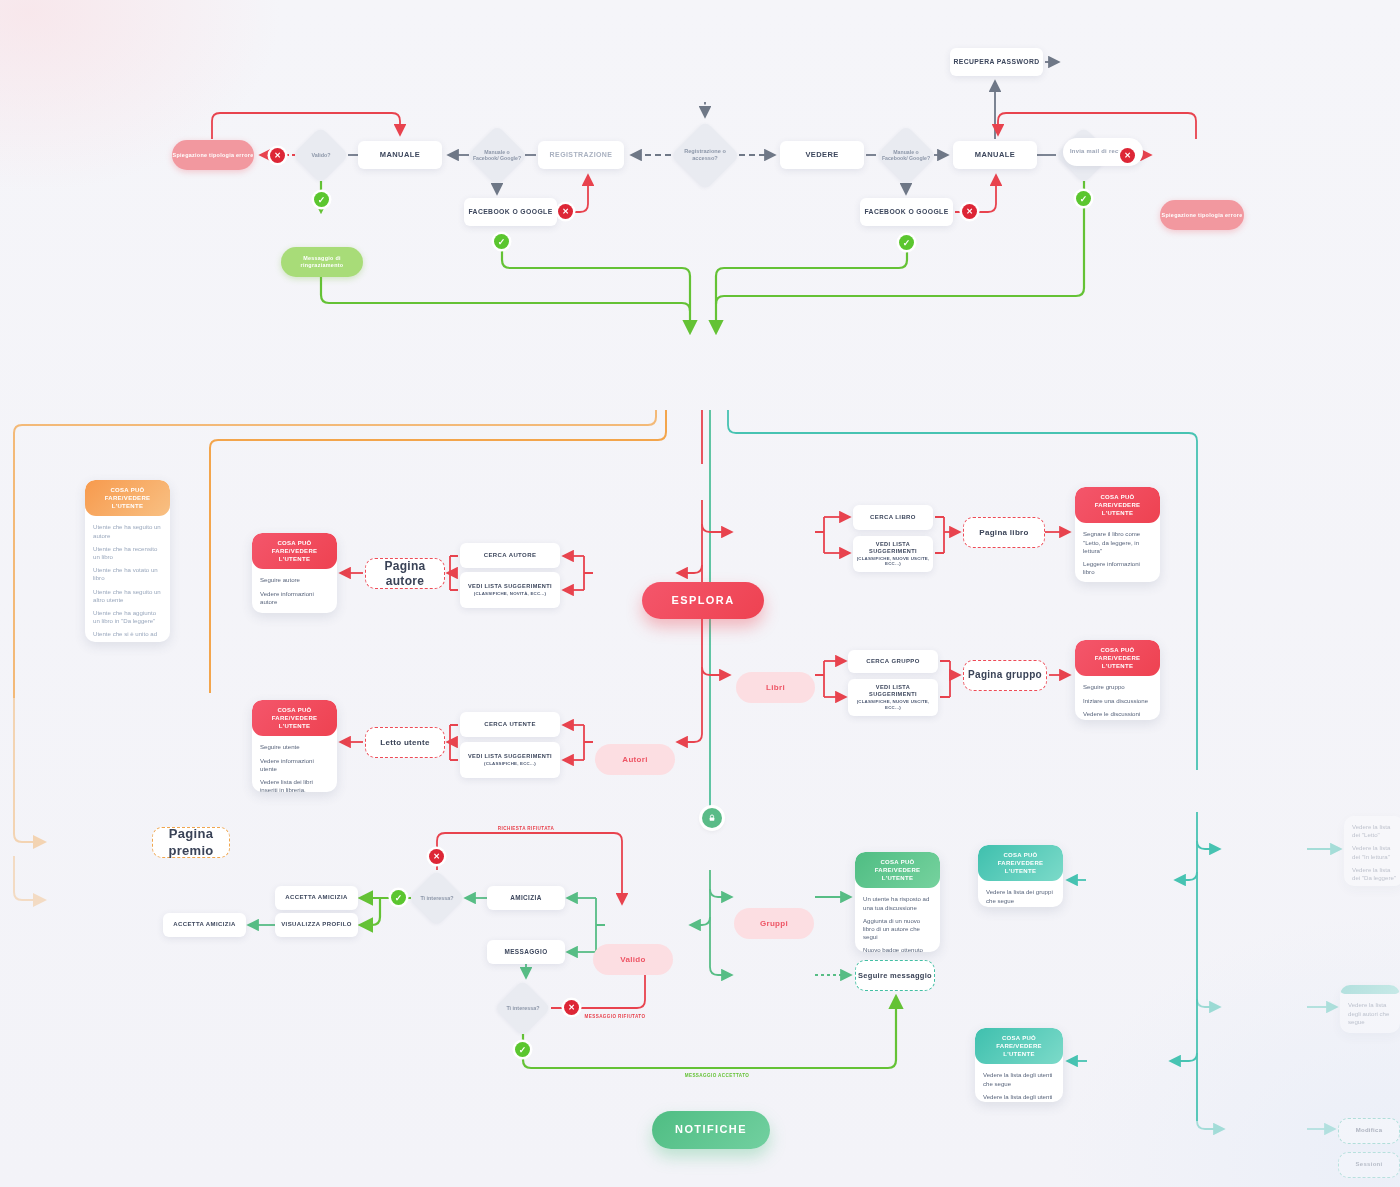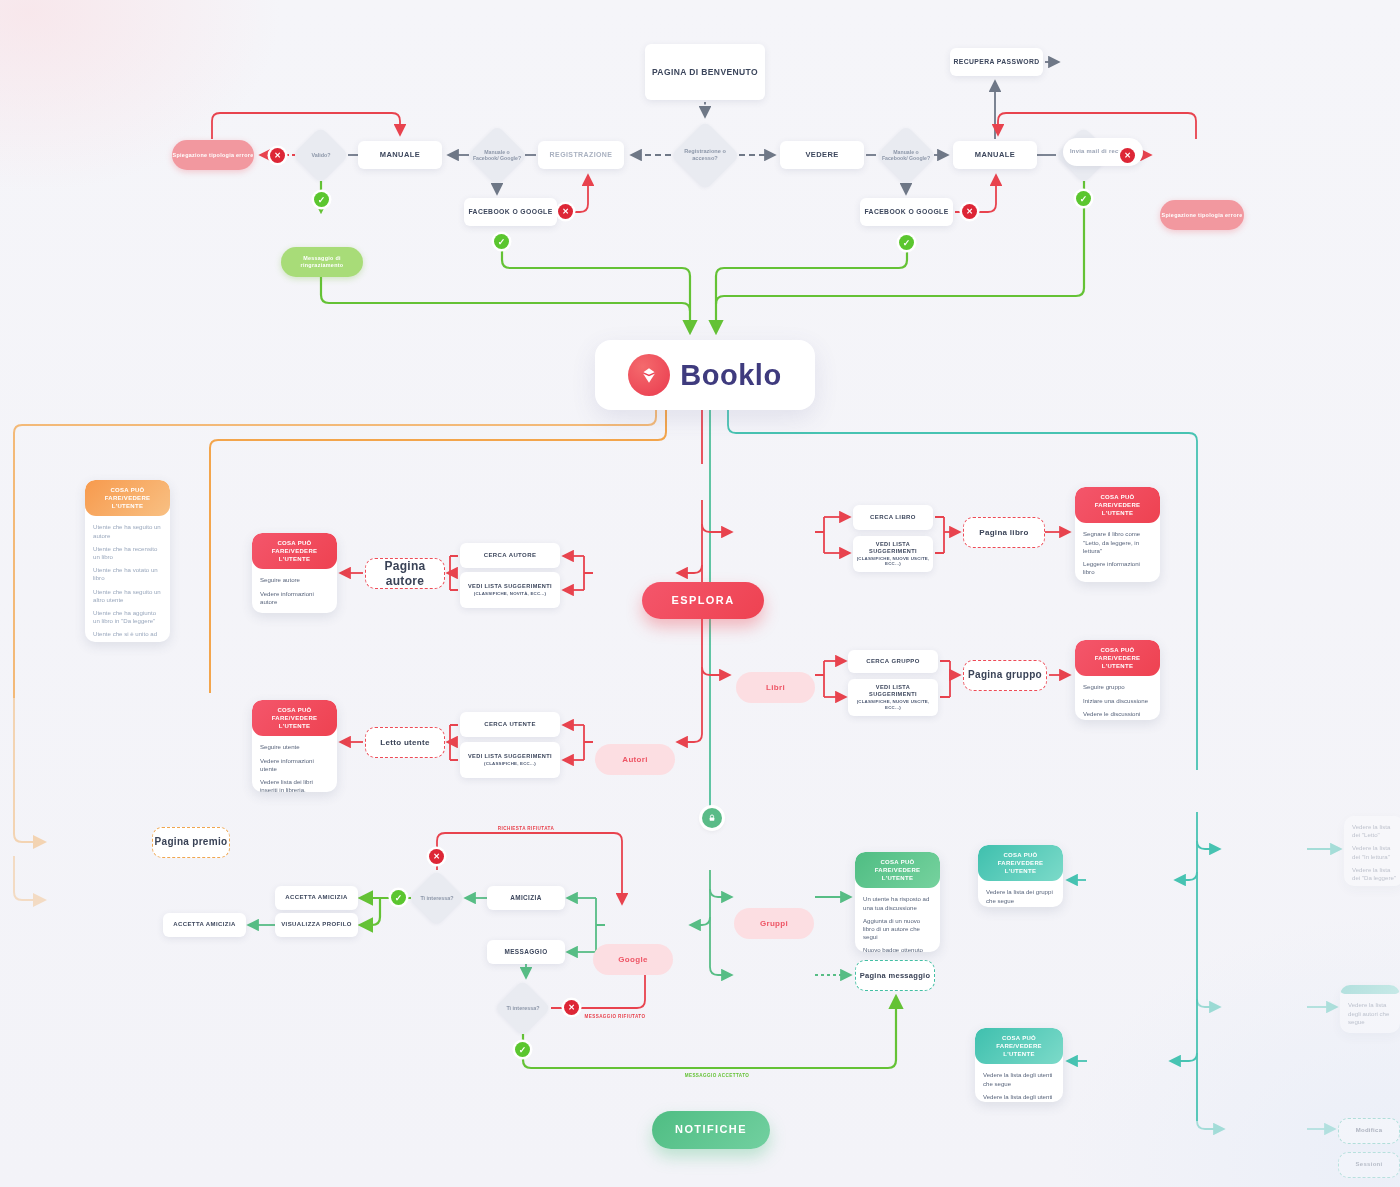--- a/index.html
+++ b/index.html
@@ -188,23 +188,20 @@
     <path class="et" d="M1197,872 Q1197,880 1189,880 H1176" marker-end="url(#mt)"></path>
     <path class="et o5" d="M1197,999 Q1197,1007 1205,1007 H1219" marker-end="url(#mt)"></path>
     <path class="et" d="M1197,1053 Q1197,1061 1189,1061 H1171" marker-end="url(#mt)"></path>
     <path class="et o45" d="M1197,1121 Q1197,1129 1205,1129 H1223" marker-end="url(#mt)"></path>
     <path class="et" d="M1086,880 H1068" marker-end="url(#mt)"></path>
     <path class="et" d="M1087,1061 H1068" marker-end="url(#mt)"></path>
     <path class="et o45" d="M1307,849 H1340" marker-end="url(#mt)"></path>
     <path class="et o4" d="M1307,1007 H1336" marker-end="url(#mt)"></path>
     <path class="et o35" d="M1307,1129 H1334" marker-end="url(#mt)"></path>
   </svg>
-<div class="node box" style="left: 645px; top: 44px; width: 120px; height: 56px;">
-      <span class="lbl" style="font-size: 8.5px;">PAGINA DI BENVENUTO</span>
-    </div>
     <div class="node diamond" style="left: 673px; top: 123px; width: 64px; height: 64px;">
       <div class="shape"></div>
       <span class="lbl" style="font-size: 5.6px;">Registrazione o accesso?</span>
     </div>
     <div class="node box muted" style="left: 538px; top: 141px; width: 86px; height: 28px;">
       <span class="lbl" style="font-size: 7px;">REGISTRAZIONE</span>
     </div>
     <div class="node box" style="left: 780px; top: 141px; width: 84px; height: 28px;">
       <span class="lbl" style="font-size: 7.5px;">VEDERE</span>
     </div>
@@ -243,29 +240,20 @@
       <span class="lbl" style="font-size: 5.4px;">Spiegazione tipologia errore</span>
     </div>
     <div class="node box" style="left: 860px; top: 198px; width: 93px; height: 28px;">
       <span class="lbl" style="font-size: 6.8px;">FACEBOOK O GOOGLE</span>
     </div>
     <div class="node box" style="left: 950px; top: 48px; width: 93px; height: 28px;">
       <span class="lbl" style="font-size: 6.8px;">RECUPERA PASSWORD</span>
     </div>
     <div class="node pill pill-white" style="left: 1063px; top: 48px; width: 80px; height: 28px;">
       <span class="lbl" style="font-size: 5.8px;">Invia mail di recupero</span>
-    </div>
-    <div class="node logo" style="left: 595px; top: 340px; width: 220px; height: 70px;">
-      <div class="logo-icon">
-        <svg width="22" height="22" viewBox="0 0 24 24">
-          <path d="M5 9.5 L12 4.5 L19 9.5 L12 20.5 Z" fill="#fff"></path>
-          <path d="M5 9.5 L12 12.5 L19 9.5" stroke="#ec4052" stroke-width="1.4" fill="none"></path>
-        </svg>
-      </div>
-      <span class="lbl">Booklo</span>
     </div>
     <div class="node pill pill-red" style="left: 642px; top: 464px; width: 122px; height: 37px;">
       <span class="lbl" style="font-size: 11px;">ESPLORA</span>
     </div>
     <div class="node panel th-orange it-faint" style="left: 85px; top: 480px; width: 85px; height: 162px;">
       <div class="ph">COSA PUÒ FARE/VEDERE L'UTENTE</div>
       <div class="items">
         <div class="item">Utente che ha seguito un autore</div>
         <div class="item">Utente che ha recensito un libro</div>
         <div class="item">Utente che ha votato un libro</div>
@@ -310,21 +298,21 @@
     </div>
     <div class="node panel th-red" style="left: 252px; top: 533px; width: 85px; height: 80px;">
       <div class="ph">COSA PUÒ FARE/VEDERE L'UTENTE</div>
       <div class="items">
         <div class="item">Seguire autore</div>
         <div class="item">Vedere informazioni autore</div>
         <div class="item">Vedere libri scritti dall'autore</div>
       </div>
     </div>
     <div class="node pill pill-light-red" style="left: 593px; top: 727px; width: 80px; height: 31px;">
-      <span class="lbl" style="font-size: 8px;">Google</span>
+      <span class="lbl" style="font-size: 8px;">Valido</span>
     </div>
     <div class="node box" style="left: 460px; top: 712px; width: 100px; height: 25px;">
       <span class="lbl" style="font-size: 6px;">CERCA UTENTE</span>
     </div>
     <div class="node box" style="left: 460px; top: 742px; width: 100px; height: 36px;">
       <span class="lbl" style="font-size: 5.6px;">VEDI LISTA SUGGERIMENTI</span>
       <span class="sub">(CLASSIFICHE, ECC...)</span>
     </div>
     <div class="node dashed d-red" style="left: 365px; top: 727px; width: 80px; height: 31px;">
       <span class="lbl" style="font-size: 8px;">Letto utente</span>
@@ -369,21 +357,21 @@
     </div>
     <div class="node panel th-green" style="left: 855px; top: 852px; width: 85px; height: 100px;">
       <div class="ph">COSA PUÒ FARE/VEDERE L'UTENTE</div>
       <div class="items">
         <div class="item">Un utente ha risposto ad una tua discussione</div>
         <div class="item">Aggiunta di un nuovo libro di un autore che segui</div>
         <div class="item">Nuovo badge ottenuto</div>
       </div>
     </div>
     <div class="node dashed d-teal" style="left: 855px; top: 960px; width: 80px; height: 31px;">
-      <span class="lbl" style="font-size: 7.5px;">Pagina messaggio</span>
+      <span class="lbl" style="font-size: 7.5px;">Seguire messaggio</span>
     </div>
     <div class="node box" style="left: 487px; top: 886px; width: 78px; height: 24px;">
       <span class="lbl" style="font-size: 6.4px;">AMICIZIA</span>
     </div>
     <div class="node box" style="left: 487px; top: 940px; width: 78px; height: 24px;">
       <span class="lbl" style="font-size: 6.4px;">MESSAGGIO</span>
     </div>
     <div class="node diamond" style="left: 411px; top: 872px; width: 52px; height: 52px;">
       <div class="shape"></div>
       <span class="lbl" style="font-size: 5.4px;">Ti interessa?</span>
@@ -404,21 +392,21 @@
     <div class="node label red-label" style="left: 486px; top: 824px; width: 80px; height: 9px;">
       <span class="lbl" style="font-size: 4.6px;">RICHIESTA RIFIUTATA</span>
     </div>
     <div class="node label red-label" style="left: 582px; top: 1012px; width: 66px; height: 9px;">
       <span class="lbl" style="font-size: 4.6px;">MESSAGGIO RIFIUTATO</span>
     </div>
     <div class="node label green-label" style="left: 680px; top: 1071px; width: 74px; height: 9px;">
       <span class="lbl" style="font-size: 4.6px;">MESSAGGIO ACCETTATO</span>
     </div>
     <div class="node dashed d-orange" style="left: 152px; top: 827px; width: 78px; height: 31px;">
-      <span class="lbl" style="font-size: 10px;">Pagina premio</span>
+      <span class="lbl" style="font-size: 13px;">Pagina premio</span>
     </div>
     <div class="node panel th-teal" style="left: 978px; top: 845px; width: 85px; height: 62px;">
       <div class="ph">COSA PUÒ FARE/VEDERE L'UTENTE</div>
       <div class="items">
         <div class="item">Vedere la lista dei gruppi che segue</div>
       </div>
     </div>
     <div class="node panel th-teal" style="left: 1340px; top: 985px; width: 60px; height: 48px; opacity: 0.35;">
       <div class="ph"></div>
       <div class="items">

